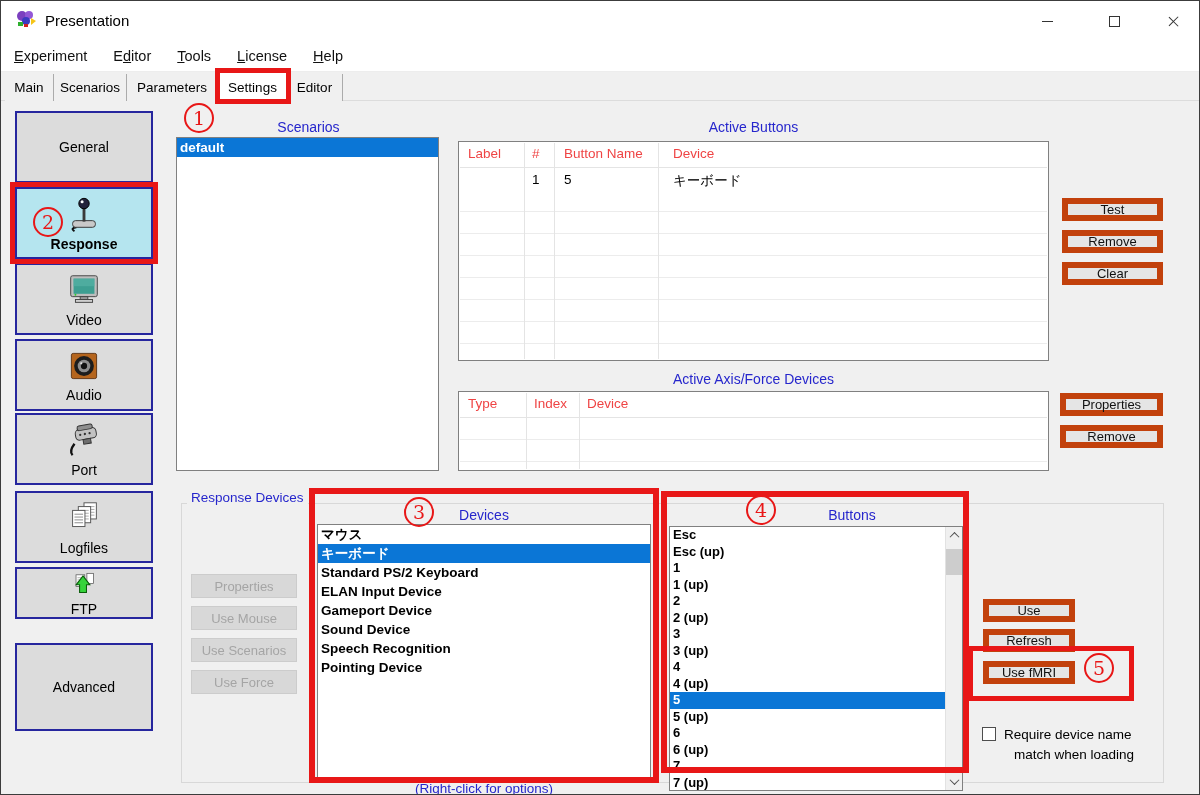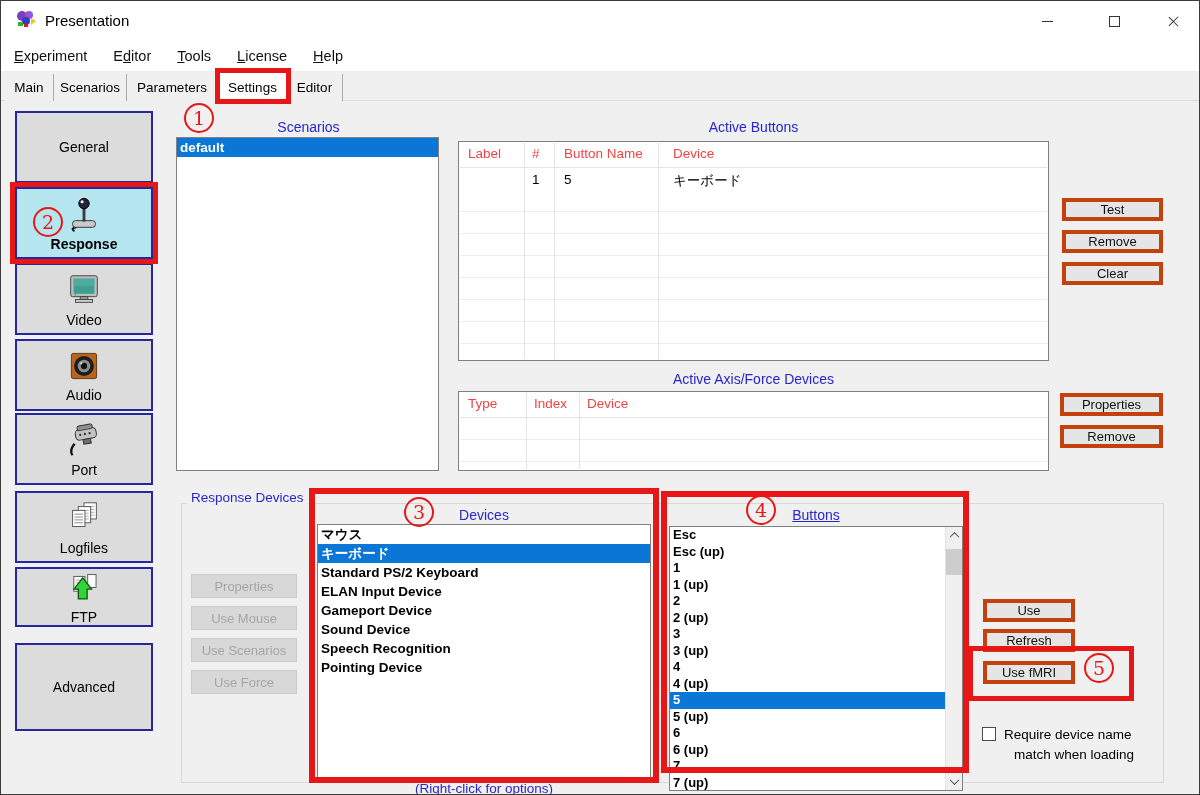--- a/index.html
+++ b/index.html
@@ -39,21 +39,21 @@
   
   .side-item { position: absolute; left: 14px; width: 138px; border: 2px solid #26269e;
                background: #dcdcdc; display: flex; flex-direction: column; align-items: center;
                justify-content: center; font-size: 14px; color: #000; gap: 3px; }
   .side-item.selected { background: #b5e5ef; }
   .side-item.selected .side-label { font-weight: bold; }
 
   
   .blue { color: #2626cc; }
   .sec-title { position: absolute; text-align: center; font-size: 14px; }
-  .btn { position: absolute; background: #e5e5e5; border: 4px solid #c2410c; font-size: 13px;
+  .btn { position: absolute; background: #e5e5e5; border: 6px solid #c2410c; font-size: 13px;
          color: #111; display: flex; align-items: center; justify-content: center; cursor: default; }
   .btn.disabled { background: #d8d8d8; border: 1px solid #cccccc; color: #a5a5a5; }
 
   .listbox { position: absolute; background: #fff; border: 1px solid #808080; overflow: hidden; font-weight: bold; }
   .row { height: 19px; line-height: 19px; padding-left: 3px; font-size: 13.5px;
          white-space: nowrap; overflow: hidden; color: #000; }
   .row.selected { background: #0b76d6; color: #fff; }
   .btn-rows .row { height: 16.5px; line-height: 16.5px; font-size: 13px; }
   .rows-area { position: absolute; left: 0; top: 0; bottom: 0; right: 17px; }
 
@@ -192,21 +192,21 @@
     <svg width="38" height="38" viewBox="0 0 40 40">
       <rect x="20" y="4" width="13" height="17" fill="#fff" stroke="#555"></rect>
       <path d="M22 8h9M22 11h9M22 14h9M22 17h9" stroke="#aaa" stroke-width="1"></path>
       <rect x="14" y="8" width="13" height="17" fill="#fff" stroke="#555"></rect>
       <path d="M16 12h9M16 15h9M16 18h9M16 21h9" stroke="#aaa" stroke-width="1"></path>
       <rect x="8" y="12" width="13" height="17" fill="#fff" stroke="#555"></rect>
       <path d="M10 16h9M10 19h9M10 22h9M10 25h9" stroke="#888" stroke-width="1"></path>
     </svg>
     <span class="side-label">Logfiles</span>
   </div>
-  <div class="side-item" style="top:566px;height:60px;">
+  <div class="side-item" style="top:566px;height:52px;">
     <svg width="38" height="38" viewBox="0 0 40 40">
       <rect x="9" y="8" width="12" height="16" fill="#fff" stroke="#555"></rect>
       <path d="M11 12h8M11 15h8M11 18h8M11 21h8" stroke="#999" stroke-width="1"></path>
       <rect x="24" y="6" width="9" height="14" fill="#fff" stroke="#555"></rect>
       <path d="M22 34 v-11 h-5 l10 -13 10 13 h-5 v11 z" fill="#35d33a" stroke="#0a5c0a" stroke-width="1.5" transform="translate(-7 0) scale(0.95)"></path>
     </svg>
     <span class="side-label">FTP</span>
   </div>
   <div class="side-item" style="top:642px;height:88px;">
     <span class="side-label">Advanced</span>
@@ -264,21 +264,21 @@
   <div class="row">マウス</div>
       <div class="row selected">キーボード</div>
       <div class="row">Standard PS/2 Keyboard</div>
       <div class="row">ELAN Input Device</div>
       <div class="row">Gameport Device</div>
       <div class="row">Sound Device</div>
       <div class="row">Speech Recognition</div>
       <div class="row">Pointing Device</div>
     </div>
 
-  <div class="sec-title blue" style="left:668px;top:506px;width:294px;text-decoration:underline;">Buttons</div>
+  <div class="sec-title blue" style="left:704px;top:506px;width:294px;">Buttons</div>
   <div class="listbox" style="left:668px;top:525px;width:294px;height:265px;">
     <div class="rows-area btn-rows">
 
     <div class="row">Esc</div>
         <div class="row">Esc (up)</div>
         <div class="row">1</div>
         <div class="row">1 (up)</div>
         <div class="row">2</div>
         <div class="row">2 (up)</div>
         <div class="row">3</div>

